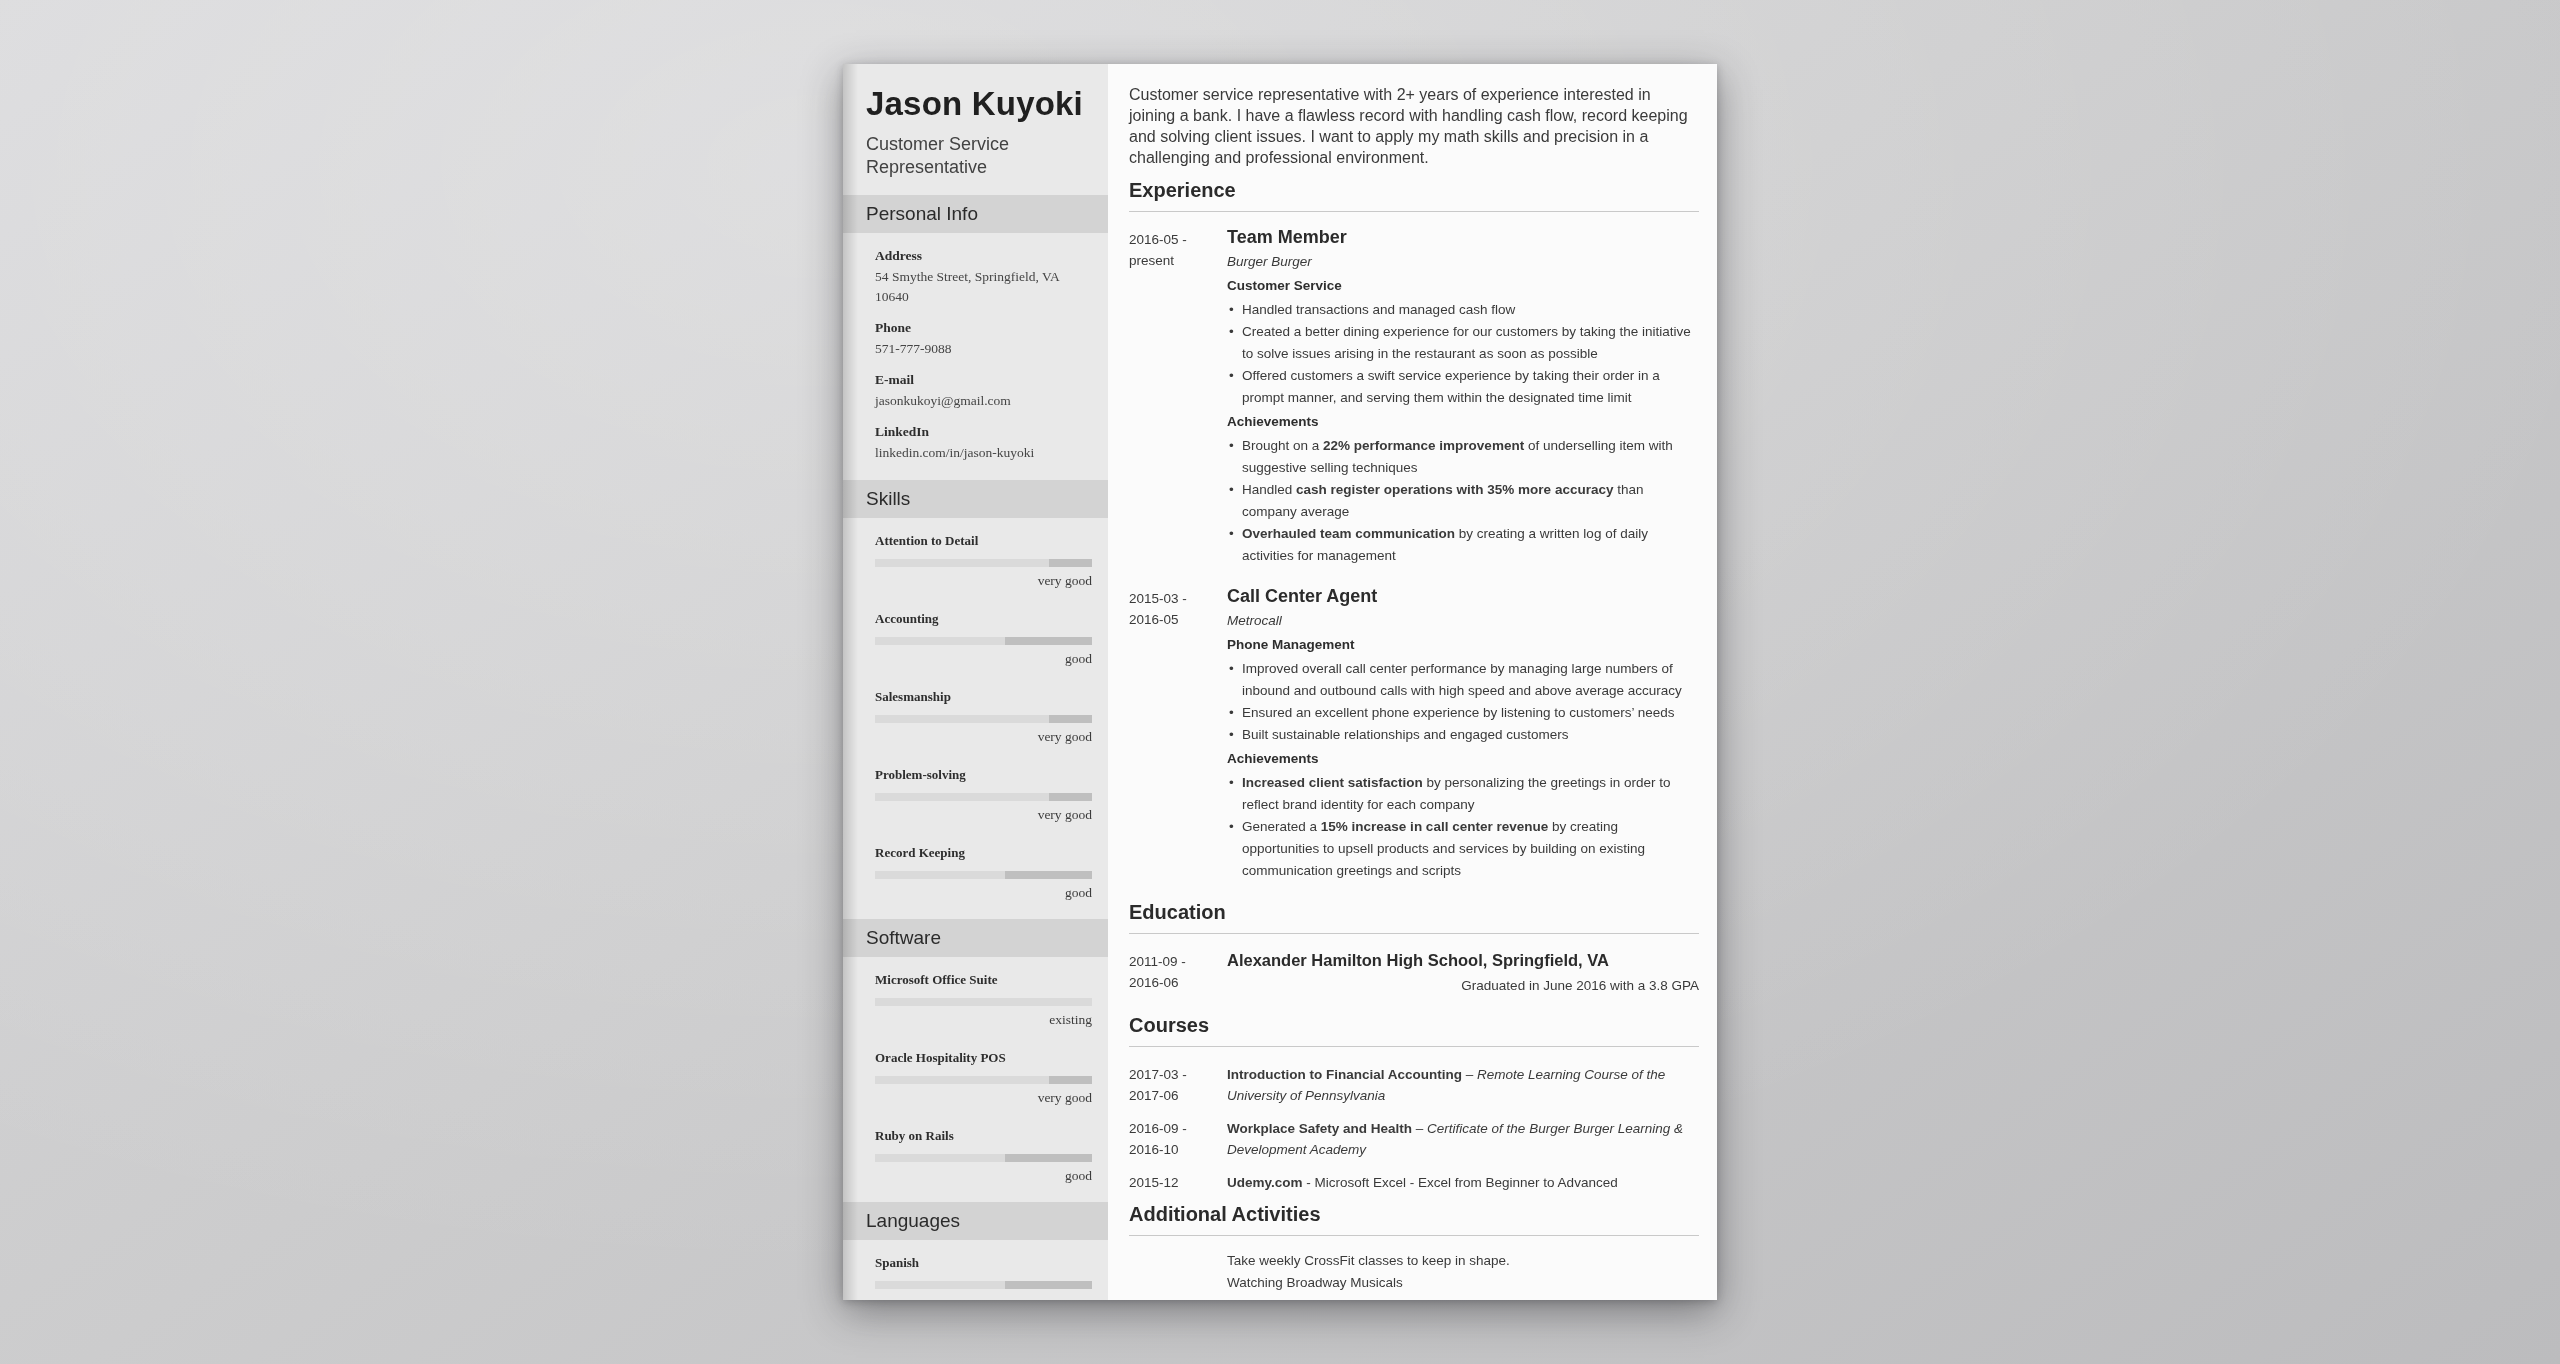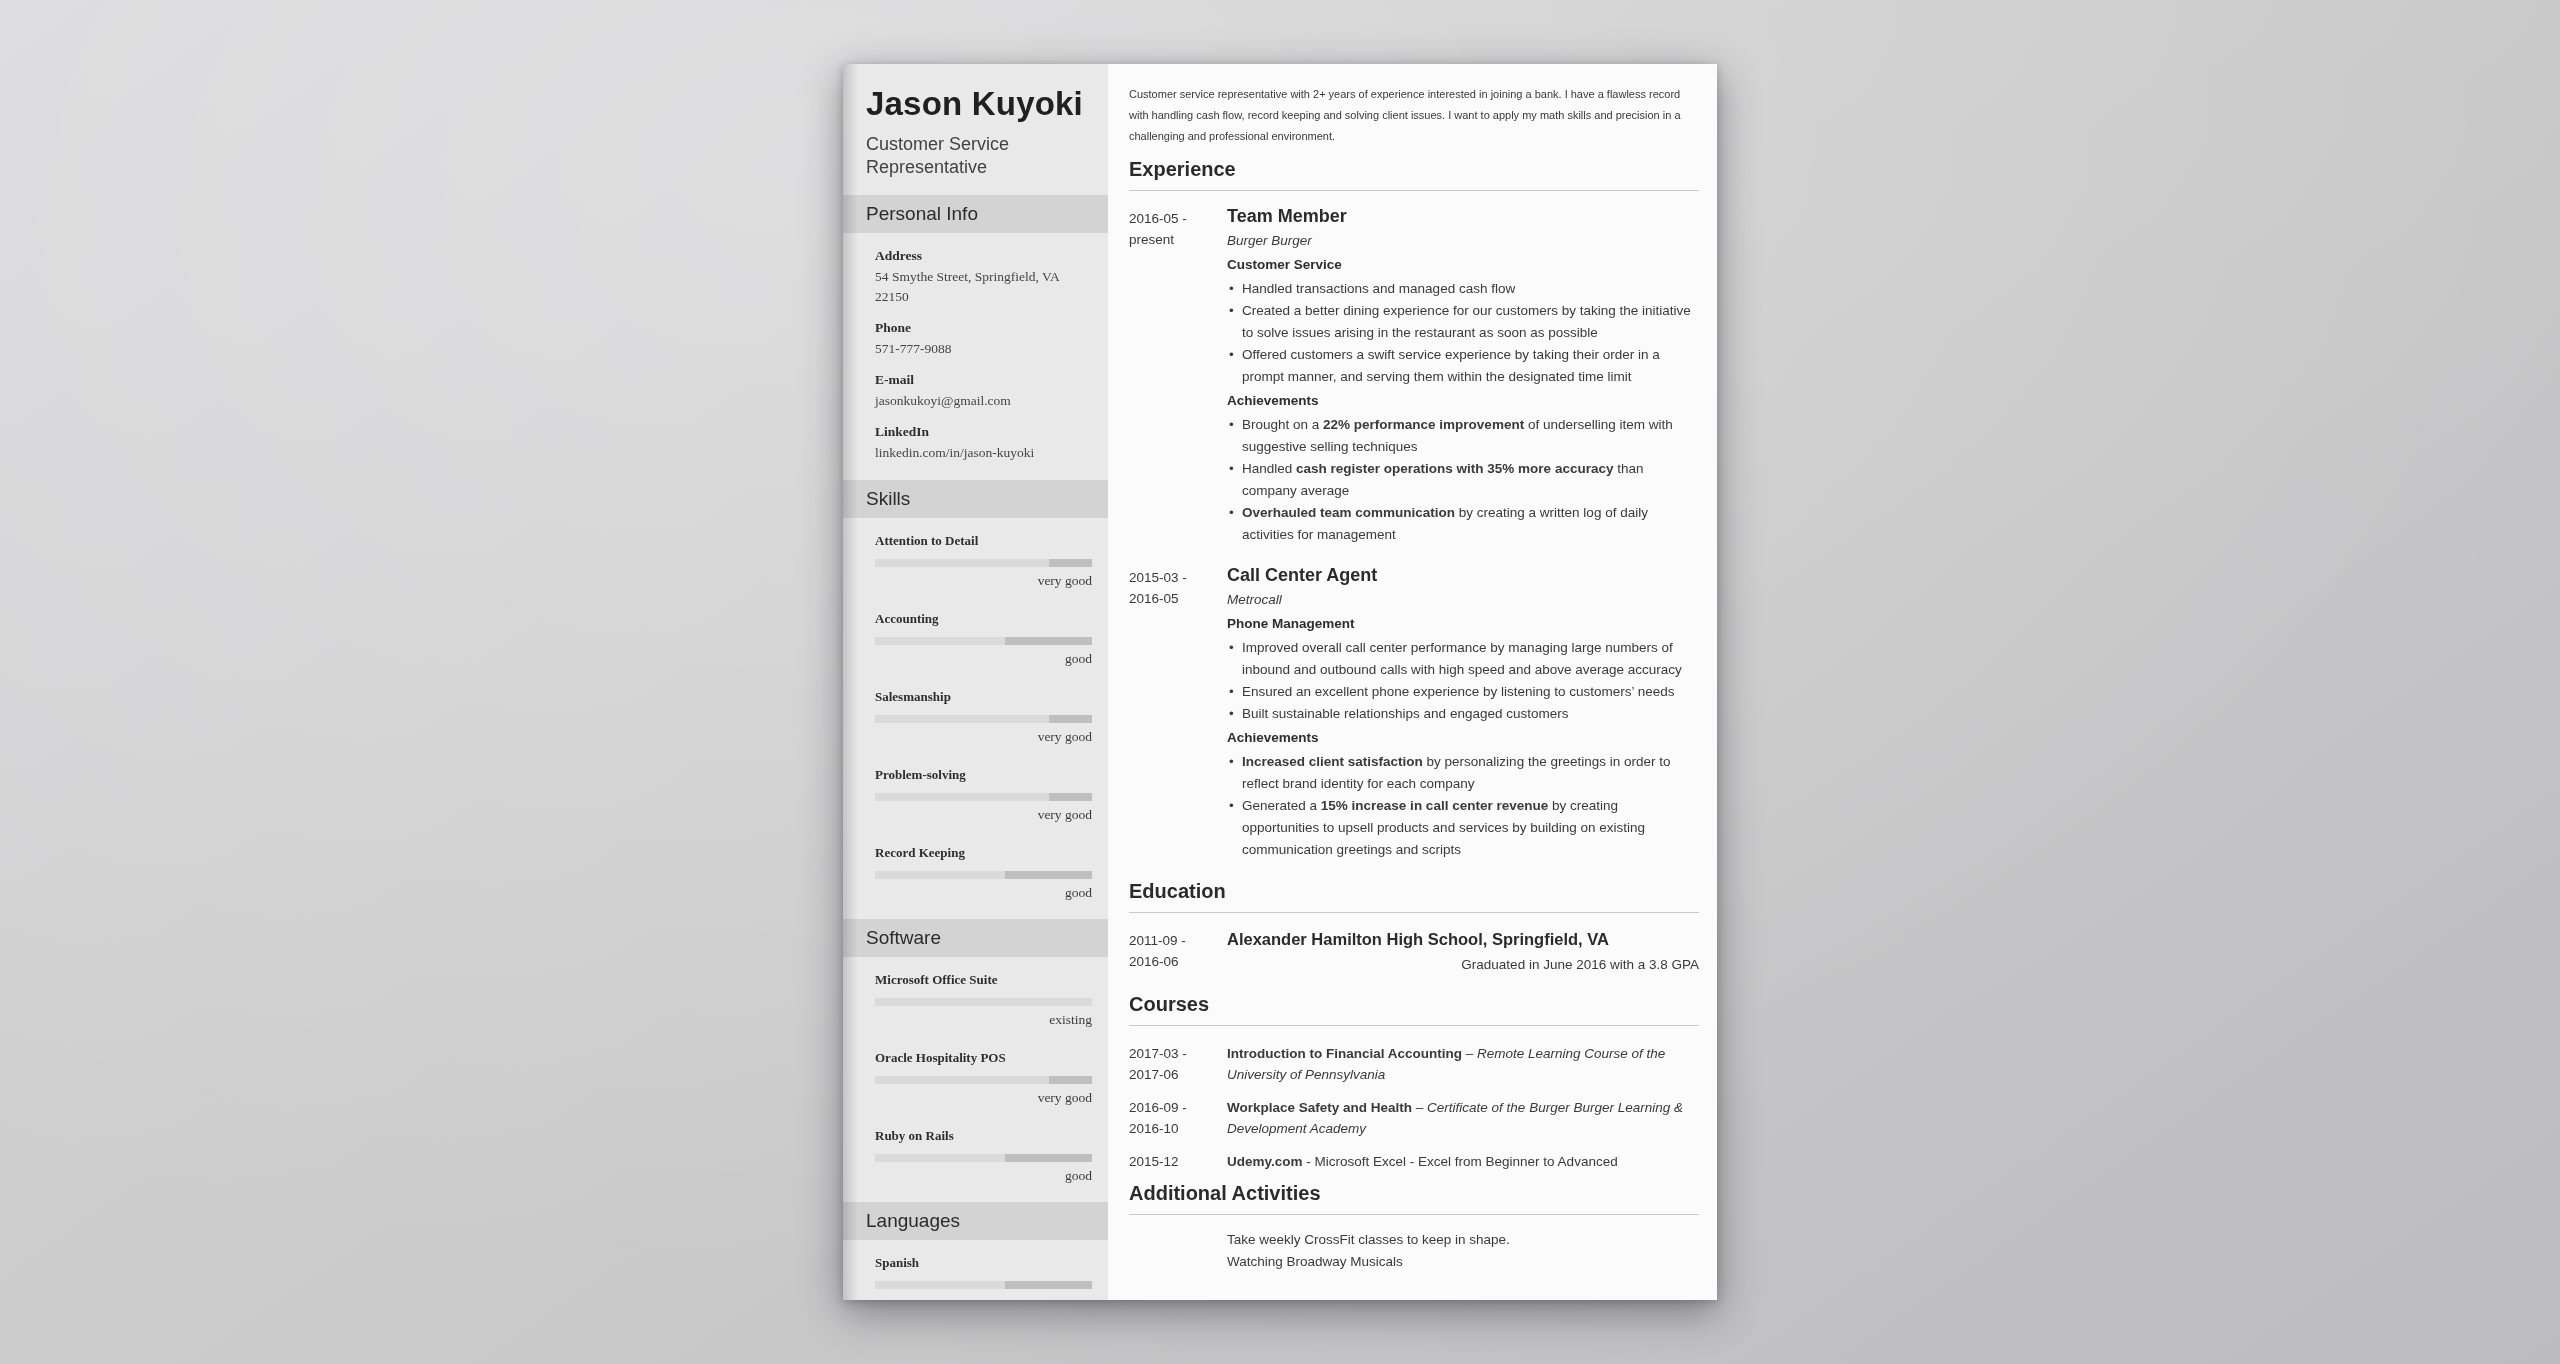--- a/index.html
+++ b/index.html
@@ -111,21 +111,21 @@
   }
   
   .main {
     flex: 1;
     min-width: 0;
     padding: 20px 18px 0 21px;
     background: #fbfbfb;
   }
   .summary {
     margin: 0 0 10px;
-    font-size: 11px;
+    font-size: 16px;
     line-height: 21px;
     color: #3a3a3a;
   }
   .section-title {
     font-size: 20px;
     font-weight: 700;
     color: #2b2b2b;
     margin: 8px 0 14px;
     padding-bottom: 9px;
     border-bottom: 1px solid #c9c9c9;
@@ -202,21 +202,21 @@
         <h1 class="name">Jason Kuyoki</h1>
         <div class="role">Customer Service Representative</div>
       </div>
 
       <div class="side-header">
         <span>Personal Info</span>
       </div>
       <div class="side-body">
         <div class="contact-item">
           <div class="contact-label">Address</div>
-          <div class="contact-value">54 Smythe Street, Springfield, VA 22150</div>
+          <div class="contact-value">54 Smythe Street, Springfield, VA 10640</div>
         </div>
         <div class="contact-item">
           <div class="contact-label">Phone</div>
           <div class="contact-value">571-777-9088</div>
         </div>
         <div class="contact-item">
           <div class="contact-label">E-mail</div>
           <div class="contact-value">jasonkukoyi@gmail.com</div>
         </div>
         <div class="contact-item">

